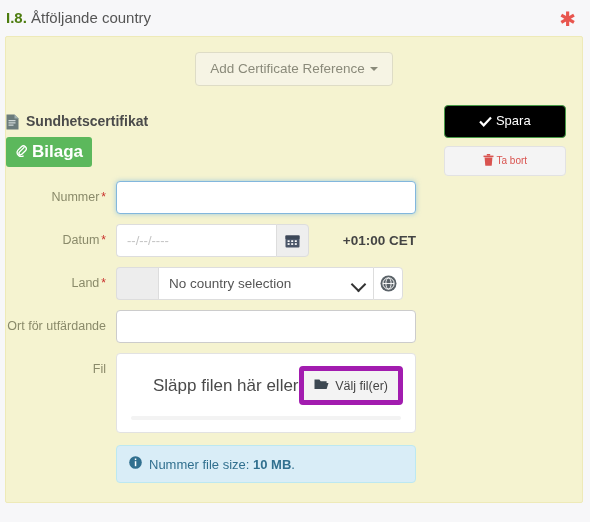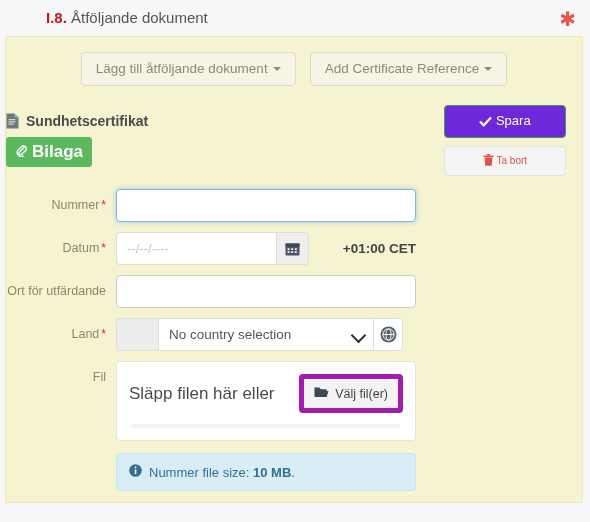--- a/index.html
+++ b/index.html
@@ -27,22 +27,21 @@
   }
   .section-title {
     font-size: 15px;
     color: #555;
     font-weight: normal;
     line-height: 20px;
     display: inline-block;
   }
   .section-title .num {
     font-weight: bold;
-    color: #b91c1c;
-    margin-left: 40px;
+    color: #4d7c0f;
   }
   .required-star {
     position: absolute;
     right: 14px;
     top: 10px;
     color: #e8554e;
     font-size: 20px;
     line-height: 18px;
     font-family: "DejaVu Sans", sans-serif;
   }
@@ -125,21 +124,21 @@
     flex: 0 0 300px;
     width: 300px;
   }
 
   .type-value {
     padding-top: 6px;
     font-weight: bold;
     font-size: 14px;
     color: #4a4a4a;
     display: flex;
-    align-items: flex-start;
+    align-items: center;
     gap: 7px;
   }
   .doc-icon {
     display: inline-block;
     width: 13px;
     height: 15px;
     position: relative;
   }
 
   .badge-bilaga {
@@ -264,21 +263,21 @@
   .dropzone {
     width: 300px;
     height: 80px;
     box-sizing: border-box;
     background: #fff;
     border: 1px solid #e2e2e2;
     border-radius: 4px;
     position: relative;
     padding: 12px;
   }
-  .dz-row { display: flex; align-items: center; }
+  .dz-row { display: flex; align-items: center; margin-left: 24px; }
   .dz-text {
     font-size: 17px;
     color: #4a4a4a;
     flex: 1;
   }
   .dz-btn {
     background: #f3f3f3;
     border: 5px solid #a21caf;
     border-radius: 4px;
     font-size: 12.5px;
@@ -319,21 +318,21 @@
   
   .actions {
     position: absolute;
     right: 16px;
     top: 68px;
     width: 122px;
   }
   .btn-save {
     width: 122px;
     box-sizing: border-box;
-    background: #6d28d9;
+    background: #000000;
     border: 1px solid #479a47;
     border-radius: 4px;
     color: #fff;
     font-size: 13px;
     padding: 7px 0;
     text-align: center;
     cursor: pointer;
     font-family: "Liberation Sans", sans-serif;
   }
   .btn-delete {
@@ -349,28 +348,27 @@
     margin-top: 8px;
     cursor: pointer;
     font-family: "Liberation Sans", sans-serif;
   }
   .ico { display: inline-block; vertical-align: -2px; }
 </style>
 </head>
 <body>
 
 <div class="section-header">
-  <span class="section-title"><span class="num">I.8.</span> <span>Åtföljande dokument</span></span>
+  <span class="section-title"><span class="num">I.8.</span> <span>Åtföljande country</span></span>
   <span class="required-star">✱</span>
 </div>
 
 <div class="panel">
 
   <div class="btn-row">
-    <button class="btn-default"><span>Lägg till åtföljande dokument</span><span class="caret"></span></button>
     <button class="btn-default"><span>Add Certificate Reference</span><span class="caret"></span></button>
   </div>
 
   <div class="actions">
     <button class="btn-save">
       <span class="ico">
         <svg width="13" height="11" viewBox="0 0 13 11">
             <path d="M1 5.5 L4.7 9.3 L12 1.6" stroke="#ffffff" stroke-width="2.2" fill="none"></path>
           </svg>
       </span>
@@ -408,21 +406,21 @@
           <span class="ico">
             <svg width="12" height="12" viewBox="0 0 12 12">
                 <path d="M9.4 3.1 L4.5 8 a1.6 1.6 0 0 0 2.3 2.3 L10.4 6.7 a2.8 2.8 0 0 0 -4 -4 L3 6.1 a4 4 0 0 0 5.6 5.6" stroke="#ffffff" stroke-width="1.3" fill="none" transform="translate(0,-1)"></path>
               </svg>
           </span>
           <span>Bilaga</span>
         </span>
       </div>
     </div>
 
-    <div class="frow" style="margin-top:22px;">
+    <div class="frow" style="margin-top:14px;">
       <div class="flabel"><span>Nummer</span><span class="star">*</span></div>
       <div class="fcontrol">
         <input class="txt-input focused" type="text" value="" placeholder="" style="">
       </div>
     </div>
 
     <div class="frow">
       <div class="flabel"><span>Datum</span><span class="star">*</span></div>
       <div class="fcontrol">
         <div class="input-group">
@@ -438,27 +436,20 @@
               <rect x="6.2" y="9.2" width="2" height="1.7" fill="#fff"></rect>
               <rect x="9.8" y="9.2" width="2" height="1.7" fill="#fff"></rect>
             </svg>
           </span>
           <span class="tz-text">+01:00 CET</span>
         </div>
       </div>
     </div>
 
     <div class="frow">
-      <div class="flabel">Ort för utfärdande</div>
-      <div class="fcontrol">
-        <input class="txt-input" type="text" value="" placeholder="" style="">
-      </div>
-    </div>
-
-    <div class="frow">
       <div class="flabel"><span>Land</span><span class="star">*</span></div>
       <div class="fcontrol">
         <div class="country-group">
           <span class="country-prefix"></span>
           <div class="country-select">
             <span>No country selection</span>
             <span class="chev"></span>
           </div>
           <span class="globe-btn">
             <svg width="17" height="17" viewBox="0 0 17 17">
@@ -466,20 +457,27 @@
               <circle cx="8.5" cy="8.5" r="5.6" fill="none" stroke="#ffffff" stroke-width="1"></circle>
               <ellipse cx="8.5" cy="8.5" rx="2.6" ry="5.6" fill="none" stroke="#ffffff" stroke-width="0.9"></ellipse>
               <line x1="2.9" y1="8.5" x2="14.1" y2="8.5" stroke="#ffffff" stroke-width="0.9"></line>
             </svg>
           </span>
         </div>
       </div>
     </div>
 
     <div class="frow">
+      <div class="flabel">Ort för utfärdande</div>
+      <div class="fcontrol">
+        <input class="txt-input" type="text" value="" placeholder="" style="">
+      </div>
+    </div>
+
+    <div class="frow">
       <div class="flabel">Fil</div>
       <div class="fcontrol">
         <div class="dropzone">
           <div class="dz-row">
             <span class="dz-text">Släpp filen här eller</span>
             <button class="dz-btn">
               <span class="ico">
                 <svg width="15" height="12" viewBox="0 0 15 12">
                   <path d="M0.5 1.6 H5.4 L6.7 3.2 H12.6 V5 H0.5 Z" fill="#3d4852"></path>
                   <path d="M0.5 5 H14.5 L12.6 11 H0.5 Z" fill="#3d4852"></path>

